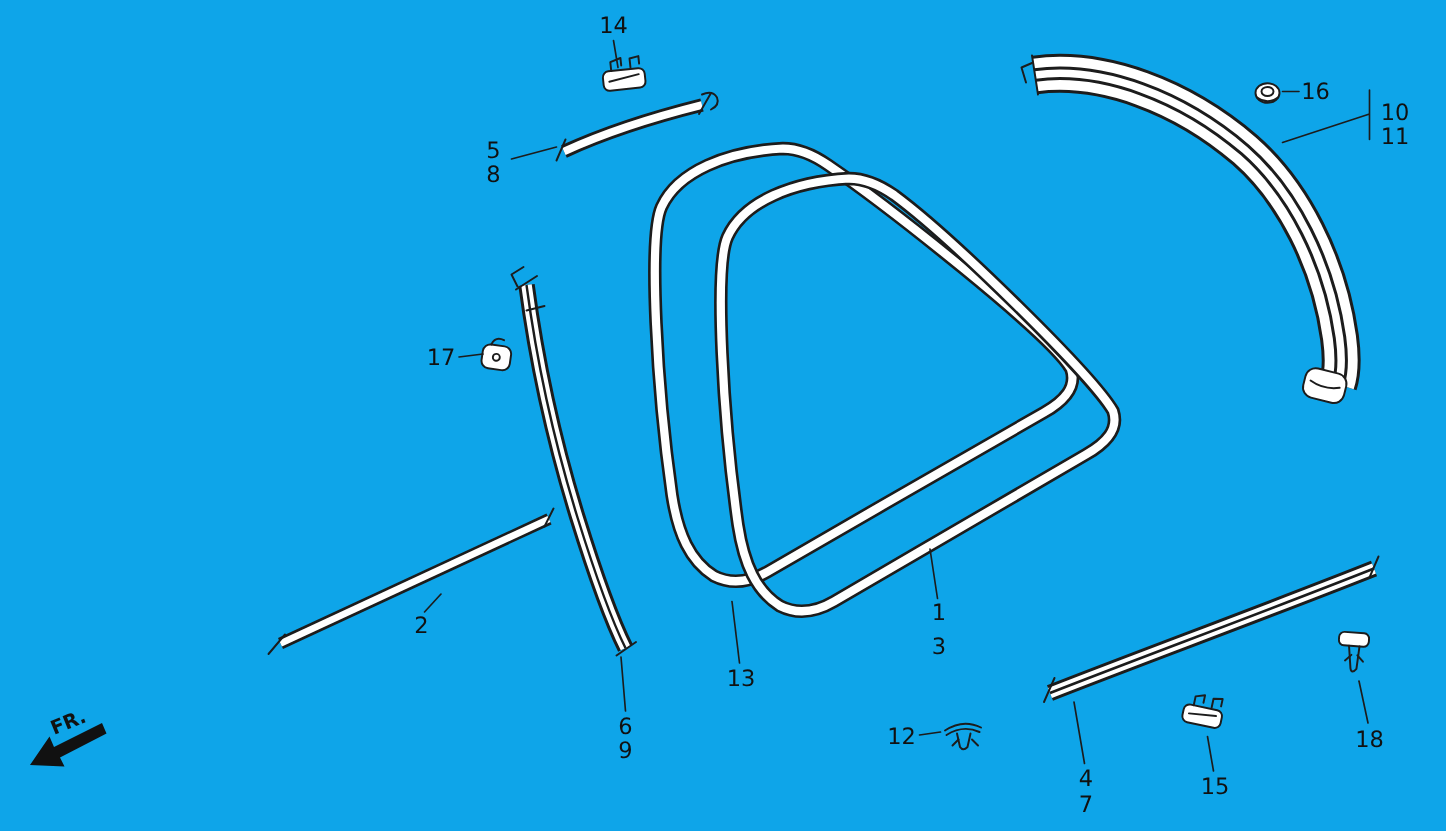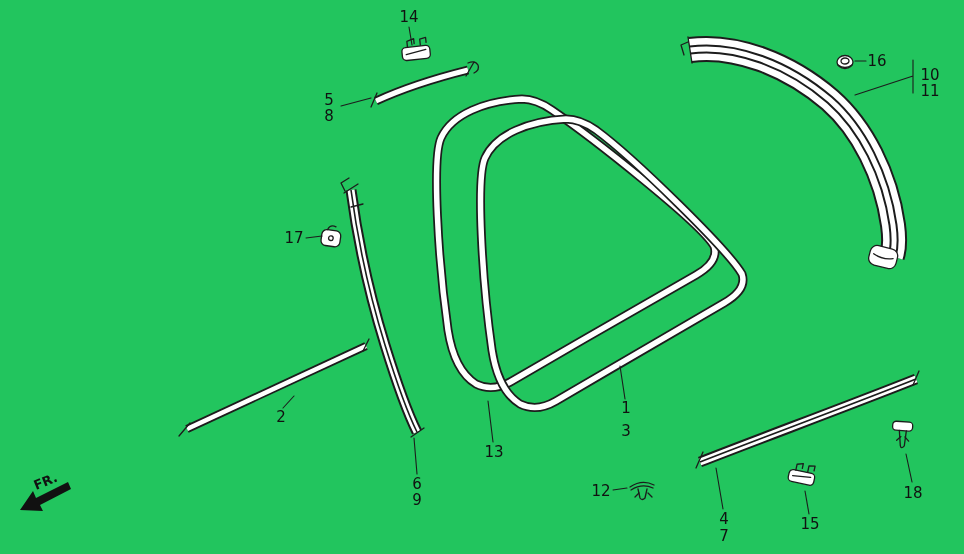--- a/index.html
+++ b/index.html
@@ -1,19 +1,19 @@
 <!DOCTYPE html>
 <html><head>
 <meta charset="utf-8">
 <style>
   html,body{margin:0;padding:0;background:#ffffff;}
   .stage{
     position:relative;
     width:964px;height:554px;
-    background:#22c55e;
+    background:#0ea5e9;
     overflow:hidden;
     font-family:"DejaVu Sans",sans-serif;
   }
   svg{display:block;}
   .lb{fill:none;stroke:#1c1c1c;stroke-linejoin:round;stroke-linecap:butt;}
   .lw{fill:none;stroke:#ffffff;stroke-linejoin:round;stroke-linecap:butt;}
   .thin{fill:none;stroke:#1c1c1c;stroke-width:1.3;stroke-linecap:round;stroke-linejoin:round;}
   .lead{fill:none;stroke:#1c1c1c;stroke-width:1.1;stroke-linecap:round;}
   .wfill{fill:#ffffff;stroke:#1c1c1c;stroke-width:1.3;}
   .lbl{font-family:"DejaVu Sans",sans-serif;font-size:15px;fill:#111111;}

